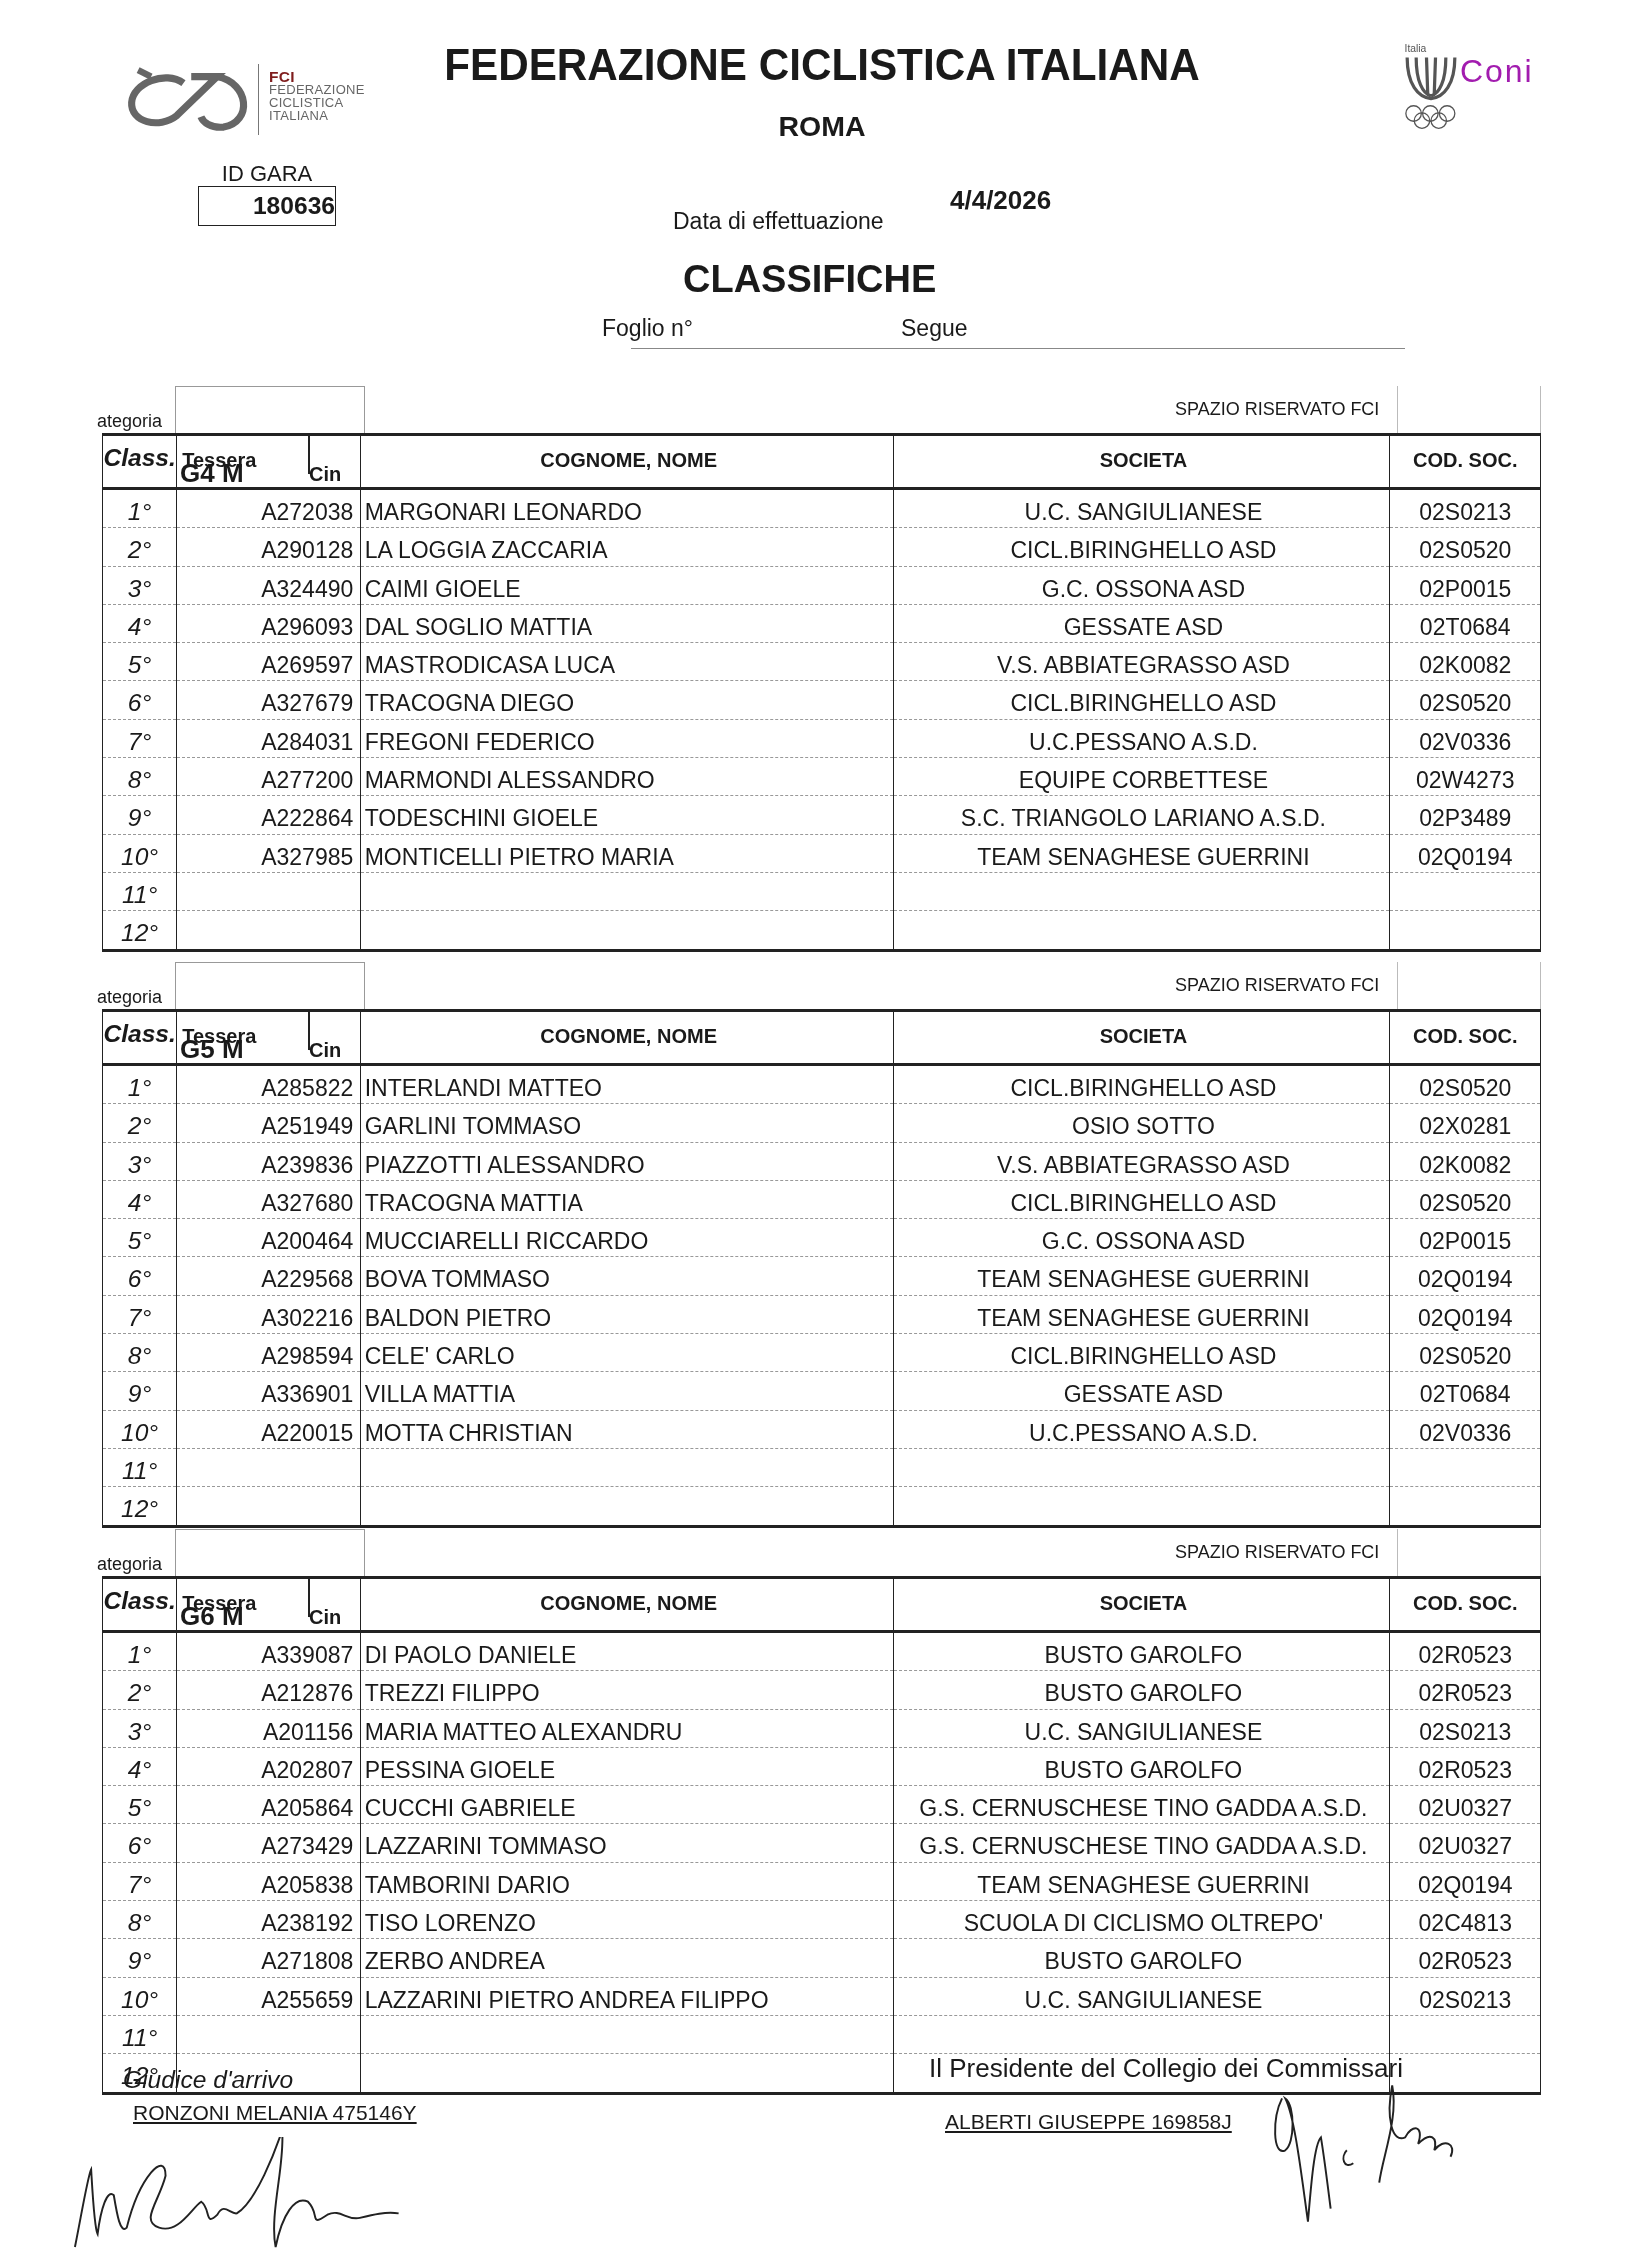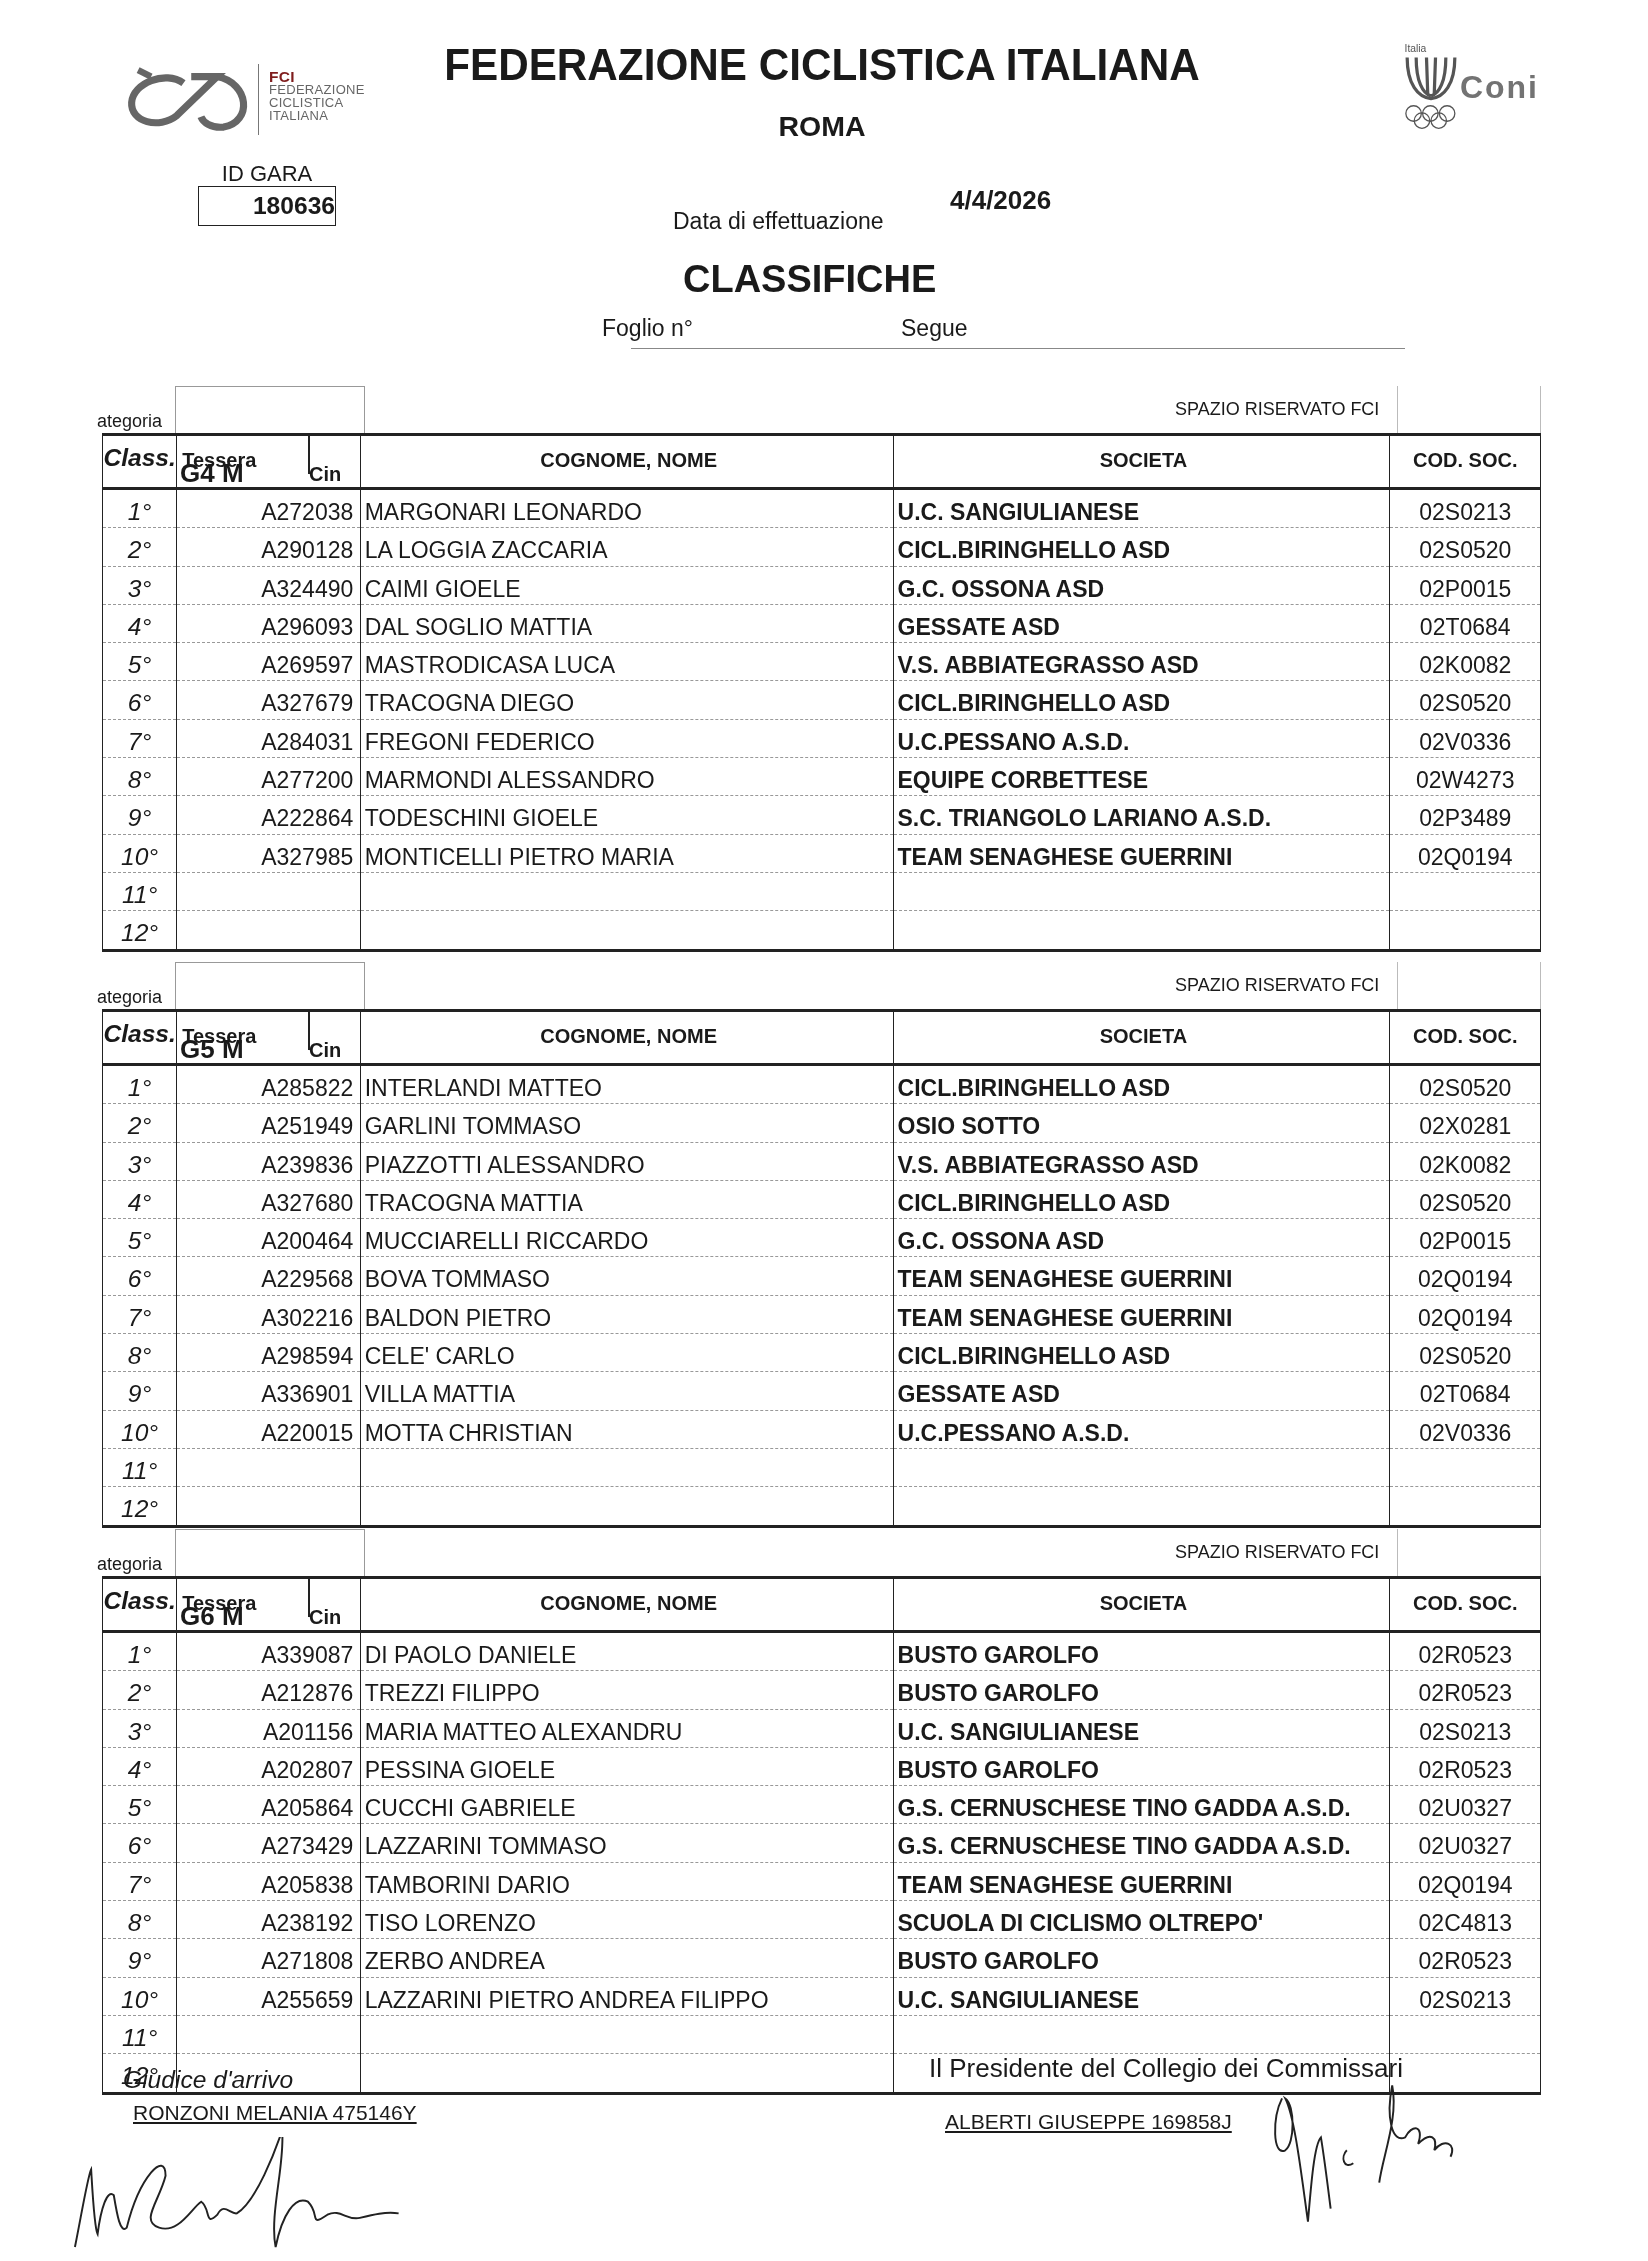--- a/index.html
+++ b/index.html
@@ -11,21 +11,21 @@
   .fci-logo { left:120px; top:57px; width:272px; height:78px; }
   .fci-logo svg { position:absolute; left:0; top:0; }
   .fci-logo .fci-text { position:absolute; left:149px; top:13px; font-size:13px; line-height:13px; color:#666; letter-spacing:0.3px; }
   .fci-logo .fci-text .big { font-size:15.5px; font-weight:bold; color:#7f1d1d; }
   .fci-logo .sep { position:absolute; left:138px; top:6.5px; width:1.3px; height:71px; background:#777; }
 
   .title { left:427px; top:40px; width:790px; text-align:center; font-size:44px; font-weight:bold; letter-spacing:0px; transform:scaleX(0.96); }
   .city { left:427px; top:110px; width:790px; text-align:center; font-size:28.5px; font-weight:bold; }
 
   .coni { left:1402px; top:39px; width:181px; height:97px; }
-  .coni .coni-word { position:absolute; left:58px; top:14.2px; font-size:32px; font-weight:bold; color:#737373; letter-spacing:1.9px;margin-top:16px; }
+  .coni .coni-word { position:absolute; left:58px; top:14.2px; font-size:32px; font-weight:normal; color:#a21caf; letter-spacing:1.9px; }
 
   .idgara-label { left:196px; top:161px; width:142px; text-align:center; font-size:22px; }
   .idgara-box { left:198px; top:186px; width:136px; height:38px; border:1.9px solid #222; text-align:right; font-size:24.6px; font-weight:bold; line-height:38px; }
 
   .date-label { left:673px; top:191px; font-size:23px;margin-top:17px; }
   .date-value { left:950px; top:185px; font-size:26px; font-weight:bold; }
 
   .classifiche { left:683px; top:258px; font-size:38px; font-weight:bold; }
   .foglio { left:602px; top:315px; font-size:23px; }
   .segue { left:901px; top:315px; font-size:23px; }
@@ -40,21 +40,21 @@
   .spazio-box { position:absolute; left:1300px; top:-6.5px; width:142px; height:48px; border-left:0.6px solid #bbb; border-right:0.6px solid #bbb; }
 
   table.res { position:absolute; left:5.2px; top:41px; width:1439px; border-collapse:collapse; }
   table.res th, table.res td { border-left:1.9px solid #222; border-right:1.9px solid #222; padding:0; white-space:nowrap; overflow:hidden; }
   table.res thead th { border-top:3.9px solid #222; border-bottom:3.2px solid #222; height:36px; font-size:20px; font-weight:bold; vertical-align:bottom; padding-bottom:15px; }
   table.res tbody td { border-bottom:1.3px dashed #999; height:36px; font-size:23px; vertical-align:bottom; padding-bottom:1.3px; }
   table.res tbody tr:last-child td { border-bottom:3.9px solid #222; }
   .c-class { width:71px; text-align:center; font-style:italic; font-size:24.6px !important; }
   .c-tess { width:170px; text-align:right; padding-right:6.5px !important; position:relative; }
   .c-name { width:525px; text-align:left; padding-left:3.9px !important; }
-  .c-soc { width:489px; text-align:left; padding-left:3.9px !important;font-weight:bold; }
+  .c-soc { width:489px; text-align:center; padding-left:3.9px !important; }
   .c-cod { width:149px; text-align:center; }
   th.c-tess { text-align:left; padding-left:5.2px !important; }
   th.c-name, th.c-soc { text-align:center; }
   .cin-divider { position:absolute; left:131px; top:0; width:1.9px; height:38px; background:#222; }
   .cin-label { position:absolute; left:132px; bottom:1.3px; }
 
   
   .giudice-label { left:123px; top:2066px; font-size:24.6px; font-style:italic; }
   .giudice-name { left:133px; top:2101px; font-size:21px; text-decoration:underline; }
   .pres-label { left:929px; top:2053px; font-size:26px; }

